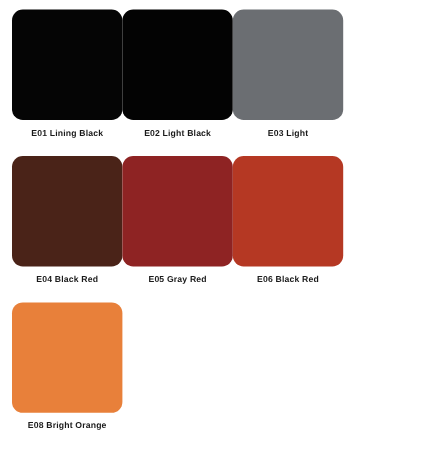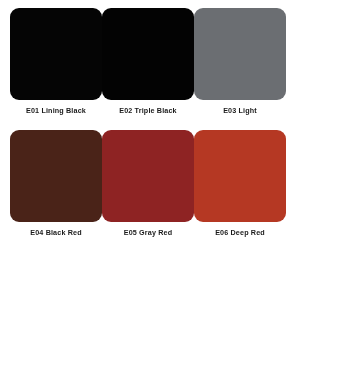--- a/index.html
+++ b/index.html
@@ -51,39 +51,43 @@
 
 <div id="swatch-grid">
 
   <div class="swatch-cell">
     <div class="swatch-chip" style="background-color: rgb(5, 5, 5);"></div>
     <div class="swatch-label">E01 Lining Black</div>
   </div>
 
   <div class="swatch-cell">
     <div class="swatch-chip" style="background-color: rgb(3, 3, 3);"></div>
-    <div class="swatch-label">E02 Triple Black</div>
+    <div class="swatch-label">E02 Light Black</div>
   </div>
 
   <div class="swatch-cell">
     <div class="swatch-chip" style="background-color: rgb(107, 110, 114);"></div>
     <div class="swatch-label">E03 Light</div>
   </div>
 
   <div class="swatch-cell">
     <div class="swatch-chip" style="background-color: rgb(74, 35, 24);"></div>
     <div class="swatch-label">E04 Black Red</div>
   </div>
 
   <div class="swatch-cell">
     <div class="swatch-chip" style="background-color: rgb(142, 35, 35);"></div>
     <div class="swatch-label">E05 Gray Red</div>
   </div>
 
   <div class="swatch-cell">
     <div class="swatch-chip" style="background-color: rgb(181, 56, 35);"></div>
-    <div class="swatch-label">E06 Deep Red</div>
+    <div class="swatch-label">E06 Black Red</div>
   </div>
 
 
+  <div class="swatch-cell">
+    <div class="swatch-chip" style="background-color: rgb(232, 128, 58);"></div>
+    <div class="swatch-label">E08 Bright Orange</div>
+  </div>
 
 
 </div>
 
 </body></html>

